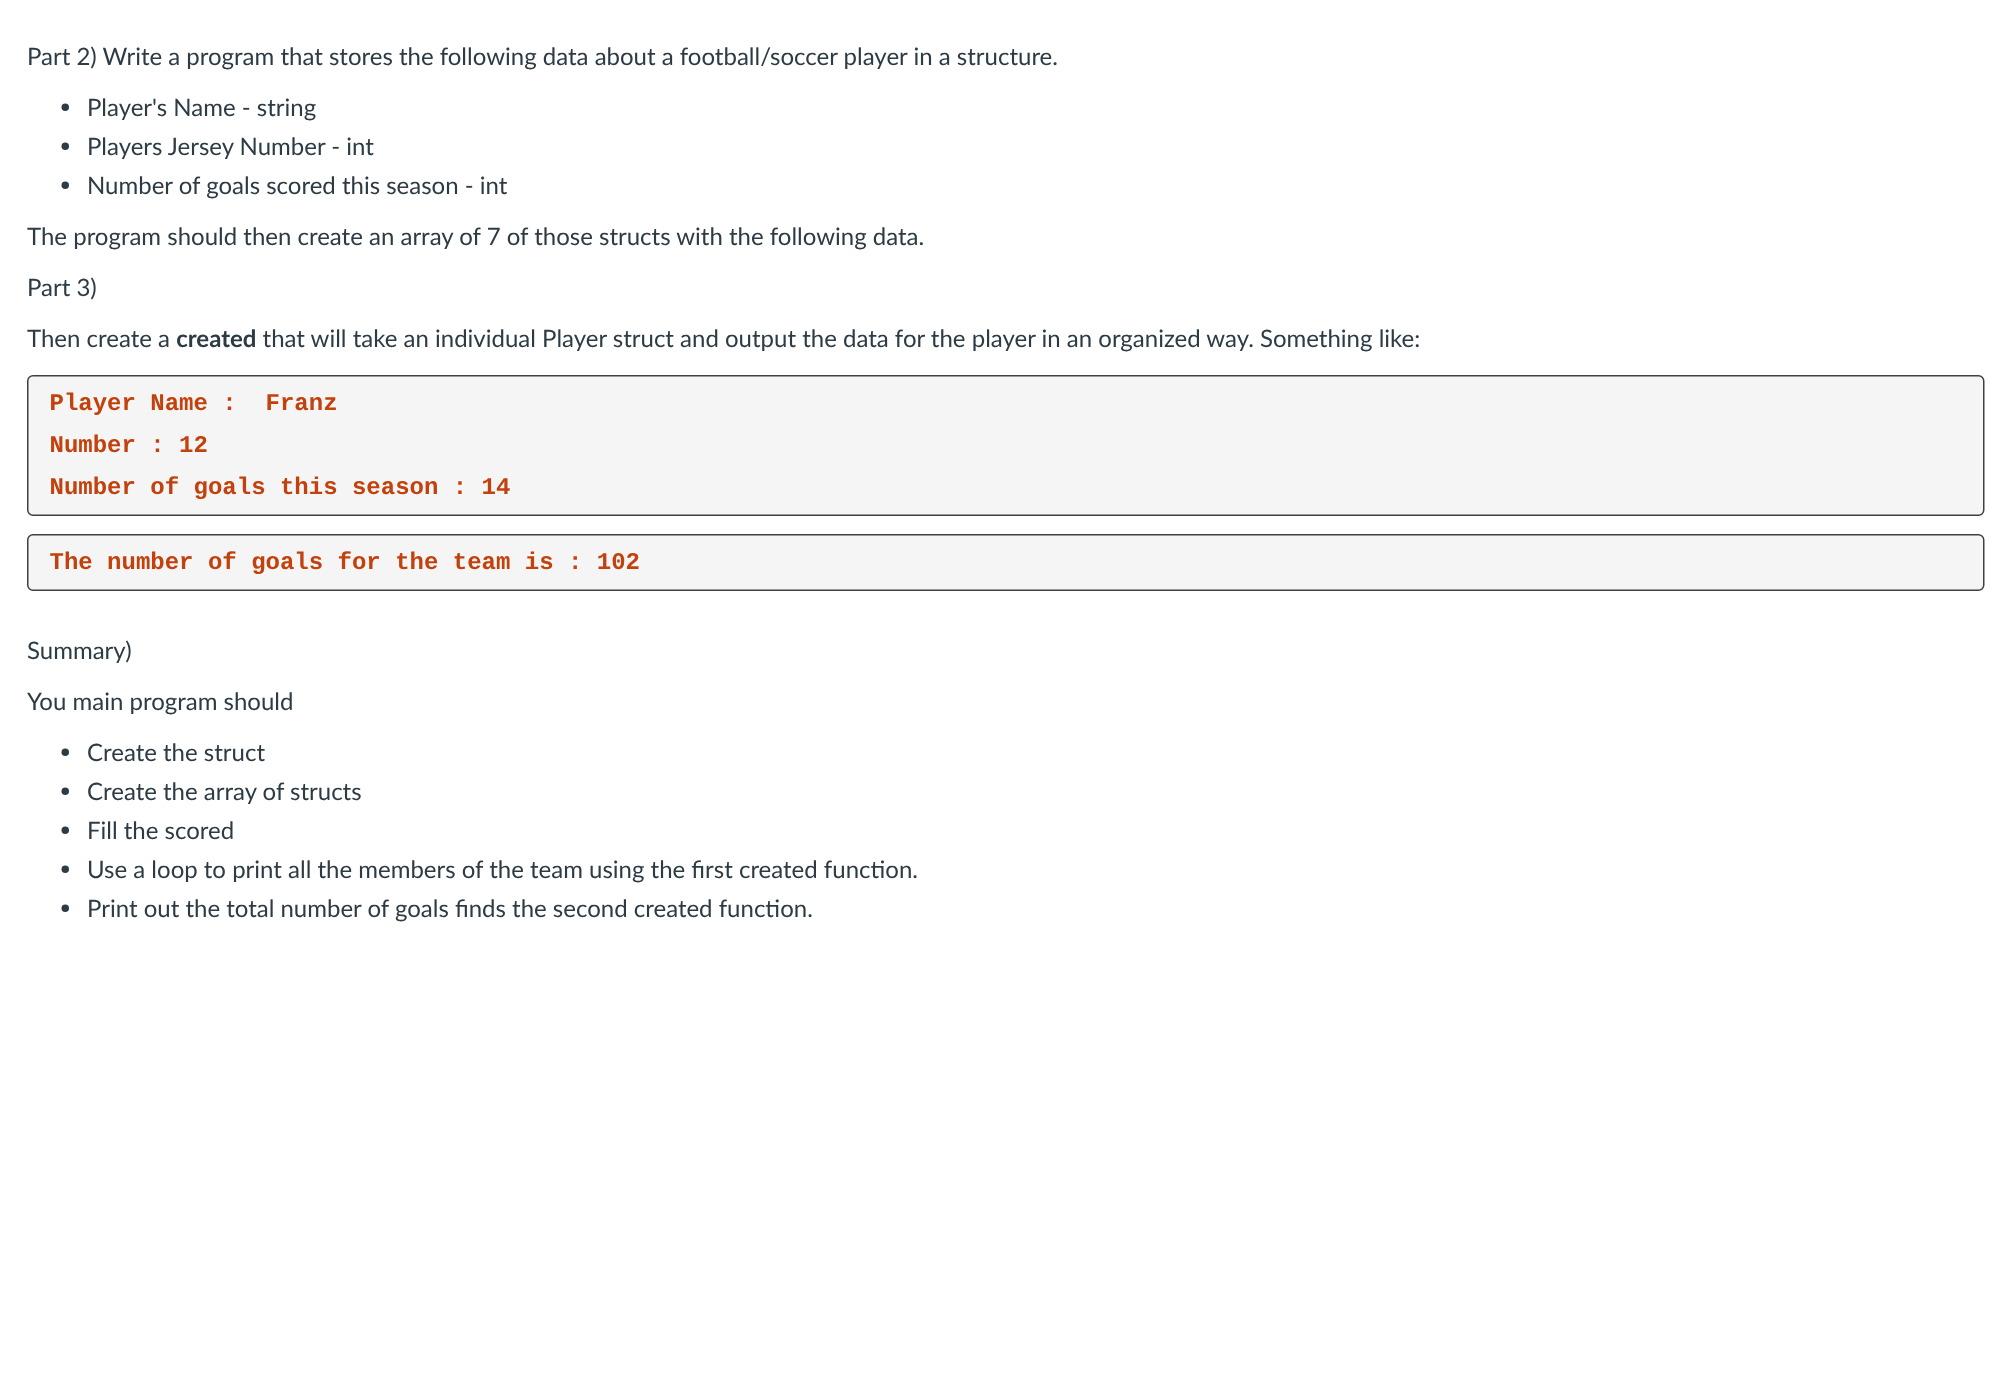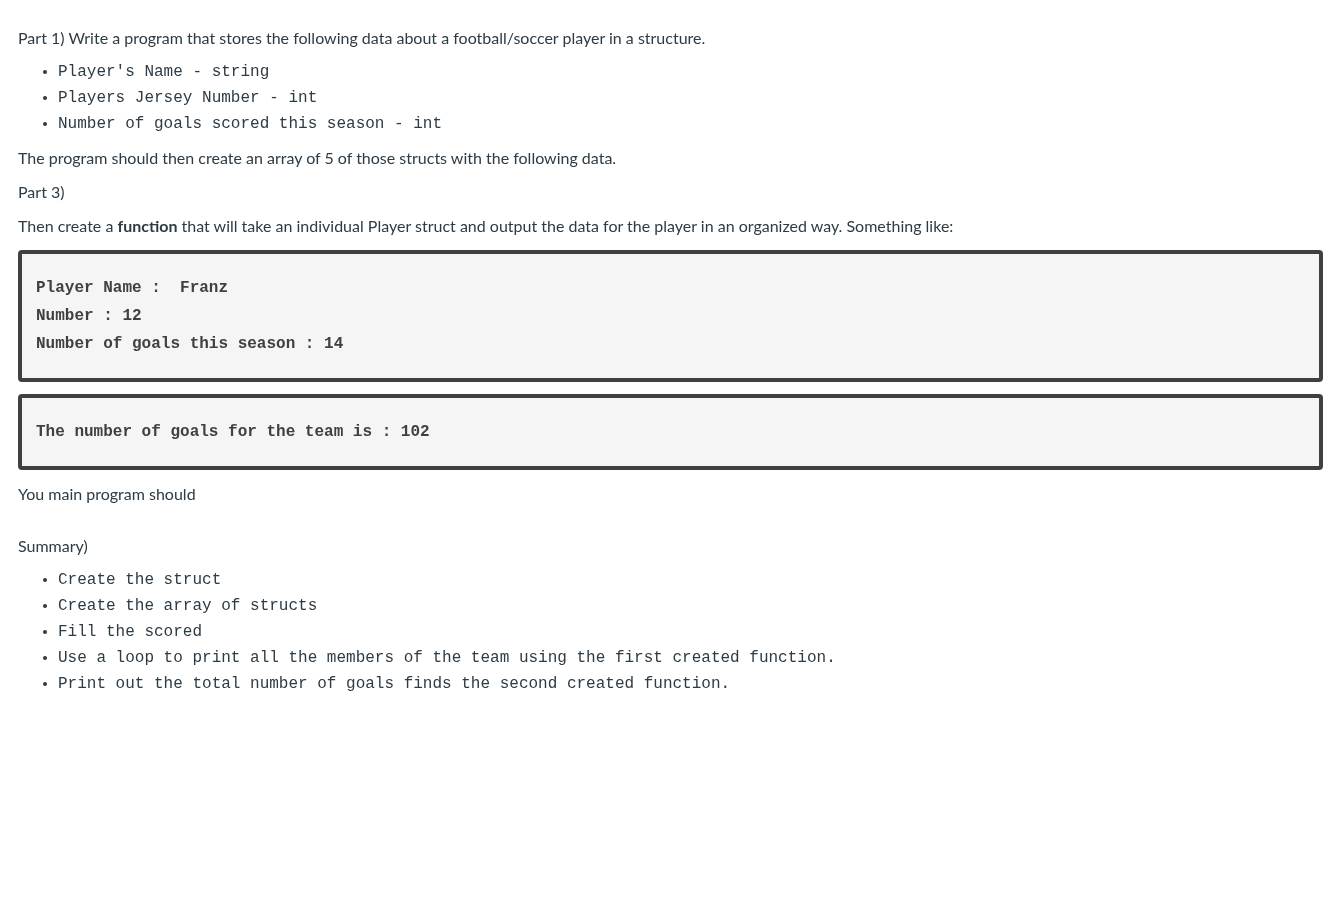--- a/index.html
+++ b/index.html
@@ -6,74 +6,74 @@
     body {
       font-family: "Lato", "Helvetica Neue", Helvetica, Arial, sans-serif;
       font-size: 16px;
       color: #2d3b45;
       margin: 0;
       padding: 16px 18px;
       line-height: 1.5;
       background: #fff;
     }
     p { margin: 10px 0; }
-    ul { margin: 8px 0; padding-left: 40px; font-family: Liberation Mono, monospace; }
+    ul { margin: 8px 0; padding-left: 40px; }
     ul.disc { list-style-type: disc; }
     ul.circle { list-style-type: circle; }
     li { margin: 2px 0; }
     .bold { font-weight: 700; }
     pre.codeblock {
       background: #f5f5f5;
-      border: 4px solid #404040;
+      border: 1px solid #404040;
       border-radius: 4px;
-      padding: 20px 14px;
+      padding: 4px 14px;
       font-family: "Consolas", "Menlo", "Courier New", monospace;
       font-size: 16px;
       font-weight: 700;
       line-height: 1.75;
-      color: #404040;
+      color: #c2410c;
       white-space: pre;
       overflow-x: auto;
       margin: 12px 0;
     }
   </style>
 </head>
 <body>
 
 <div>
 
-  <p>Part 1)  Write a program that stores the following data about a football/soccer player in a structure.</p>
+  <p>Part 2)  Write a program that stores the following data about a football/soccer player in a structure.</p>
 
   <ul class="disc">
     <li>Player's Name - string</li>
     <li>Players Jersey Number - int</li>
     <li>Number of goals scored this season - int</li>
   </ul>
 
 
-  <p>The program should then create an array of 5 of those structs with the following data.</p>
+  <p>The program should then create an array of 7 of those structs with the following data.</p>
 
 
   <p>Part 3)</p>
 
   <p>
-    <span>Then create a </span><span class="bold">function</span><span> that will take an individual Player struct and output the data for the player in an organized way.   Something like:</span>
+    <span>Then create a </span><span class="bold">created</span><span> that will take an individual Player struct and output the data for the player in an organized way.   Something like:</span>
   </p>
 
   <pre class="codeblock">Player Name :  Franz
 Number : 12
 Number of goals this season : 14</pre>
 
 
 
   <pre class="codeblock">The number of goals for the team is : 102</pre>
 
+  <p style="margin-top:28px">Summary)</p>
+
   <p>You main program should</p>
-
-  <p style="margin-top:28px">Summary)</p>
 
   <ul class="disc">
     <li>Create the struct</li>
     <li>Create the array of structs</li>
     <li>Fill the scored</li>
     <li>Use a loop to print all the members of the team using the first created function.</li>
     <li>Print out the total number of goals finds the second created function.</li>
   </ul>
 
 </div>

